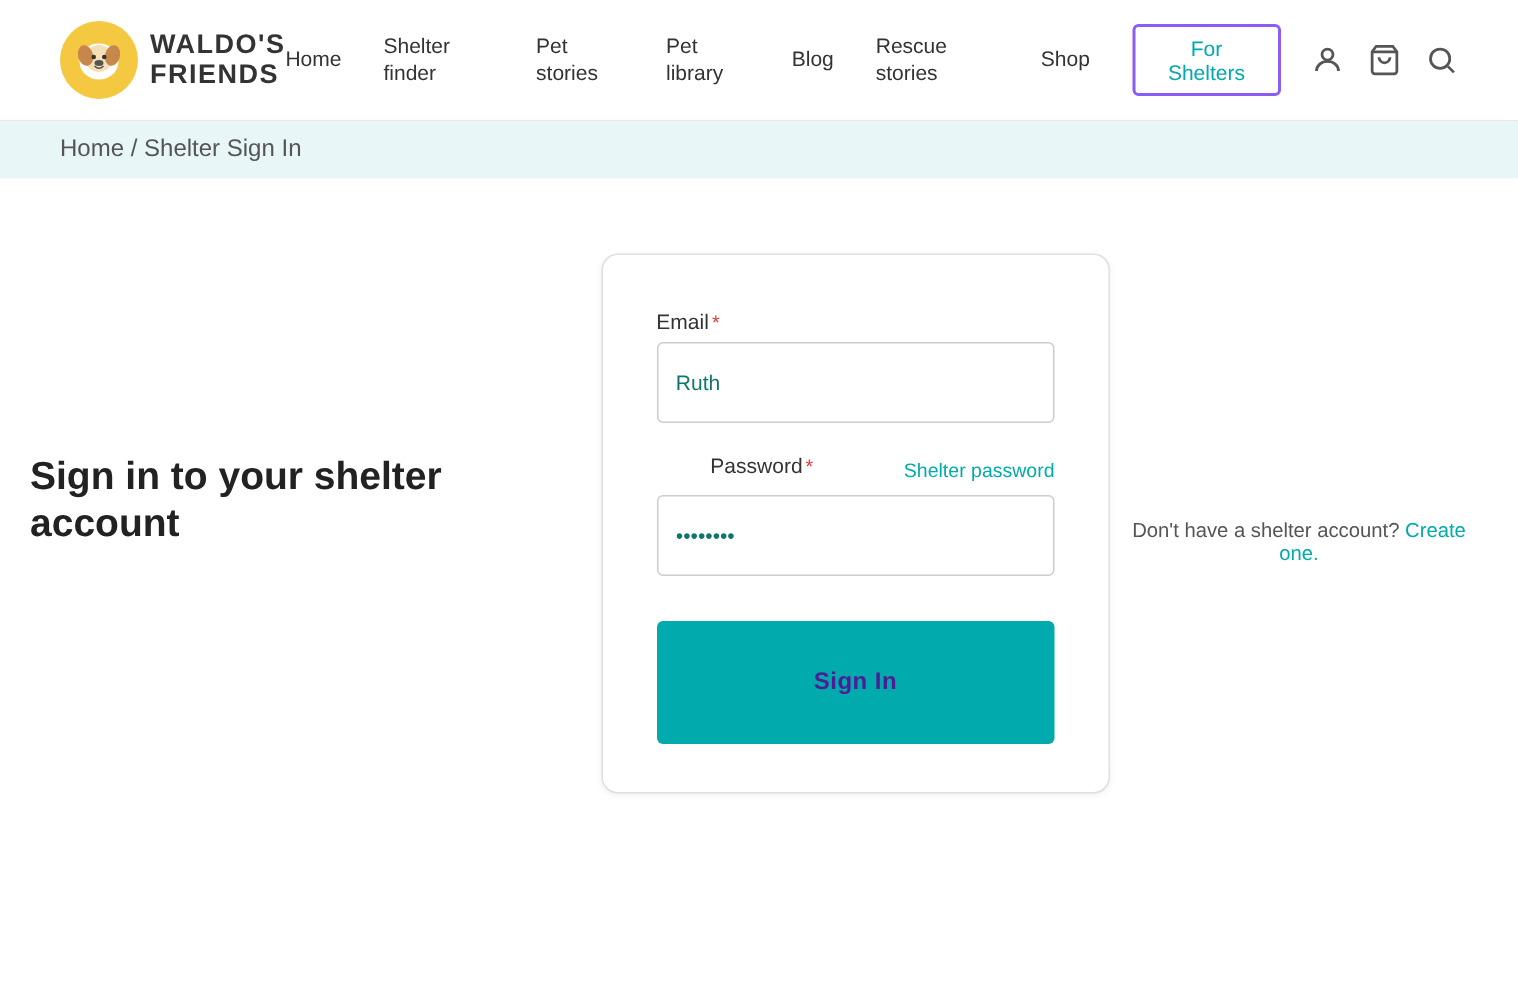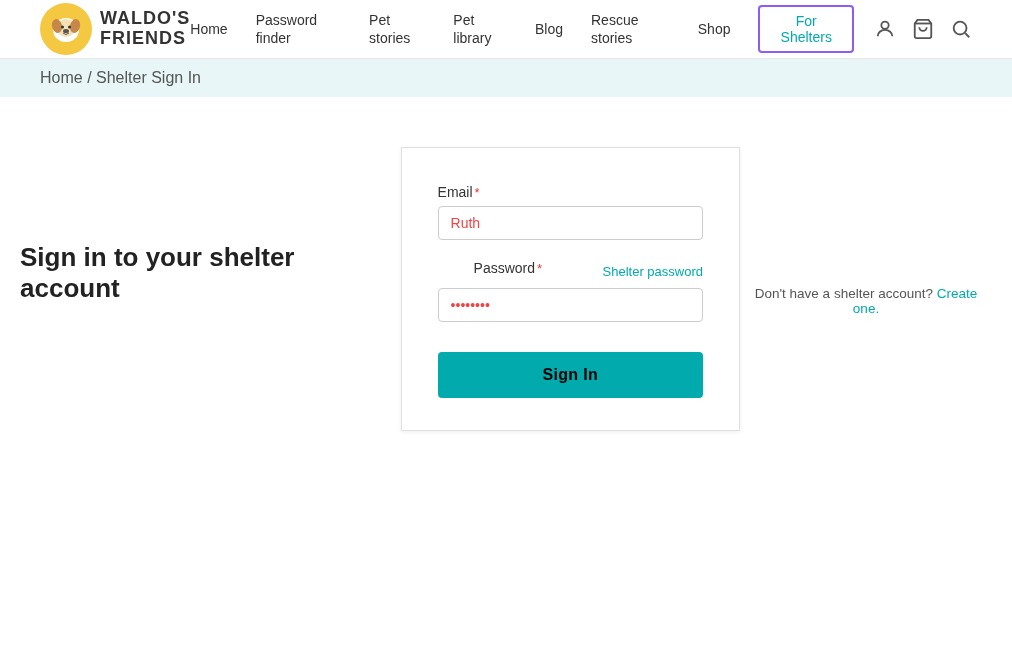--- a/index.html
+++ b/index.html
@@ -3,21 +3,21 @@
   <meta charset="utf-8">
   <style>
     * { box-sizing: border-box; margin: 0; padding: 0; }
     body { font-family: -apple-system, BlinkMacSystemFont, 'Segoe UI', sans-serif; background: #fff; color: #333; }
 
     
     nav {
       display: flex;
       align-items: center;
       padding: 0 40px;
-      height: 59px;
+      height: 81px;
       border-bottom: 1px solid #e8e8e8;
       background: #fff;
     }
     .nav-logo {
       display: flex;
       align-items: center;
       margin-right: auto;
       text-decoration: none;
     }
     .logo-circle {
@@ -98,21 +98,21 @@
       font-size: 26px;
       font-weight: 700;
       color: #222;
       margin-bottom: 32px;
     }
 
     
     .form-card {
       background: #fff;
       border: 1px solid #e0e0e0;
-      border-radius: 0;
+      border-radius: 11px;
       padding: 36px 36px 32px;
       width: 340px;
       box-shadow: 0 1px 4px rgba(0,0,0,0.07);
     }
 
     .field-group {
       margin-bottom: 20px;
     }
 
     .field-label {
@@ -138,35 +138,35 @@
     }
     .forgot-link {
       font-size: 13px;
       color: #00aaad;
       text-decoration: none;
     }
 
     input[type="text"],
     input[type="password"] {
       width: 100%;
-      padding: 8px 12px;
+      padding: 18px 12px;
       border: 1px solid #ccc;
       border-radius: 4px;
       font-size: 14px;
-      color: #ef4444;
+      color: #0f766e;
       outline: none;
     }
 
     .sign-in-btn {
       width: 100%;
       background: #00aaad;
-      color: #000000;
+      color: #4c1d95;
       border: none;
       border-radius: 4px;
-      padding: 14px;
+      padding: 32px;
       font-size: 16px;
       font-weight: 600;
       cursor: pointer;
       margin-top: 10px;
       letter-spacing: 0.3px;
     }
 
     .create-account {
       margin-top: 24px;
       font-size: 13.5px;
@@ -201,21 +201,21 @@
       </svg>
     </div>
     <div class="logo-text">
       <div>WALDO'S</div>
       <div>FRIENDS</div>
     </div>
   </a>
 
   <ul class="nav-links">
     <li><a href="#">Home</a></li>
-    <li><a href="#">Password finder</a></li>
+    <li><a href="#">Shelter finder</a></li>
     <li><a href="#">Pet stories</a></li>
     <li><a href="#">Pet library</a></li>
     <li><a href="#">Blog</a></li>
     <li><a href="#">Rescue stories</a></li>
     <li><a href="#">Shop</a></li>
     <li>
       <button class="btn-shelters">For Shelters</button>
     </li>
   </ul>
 

